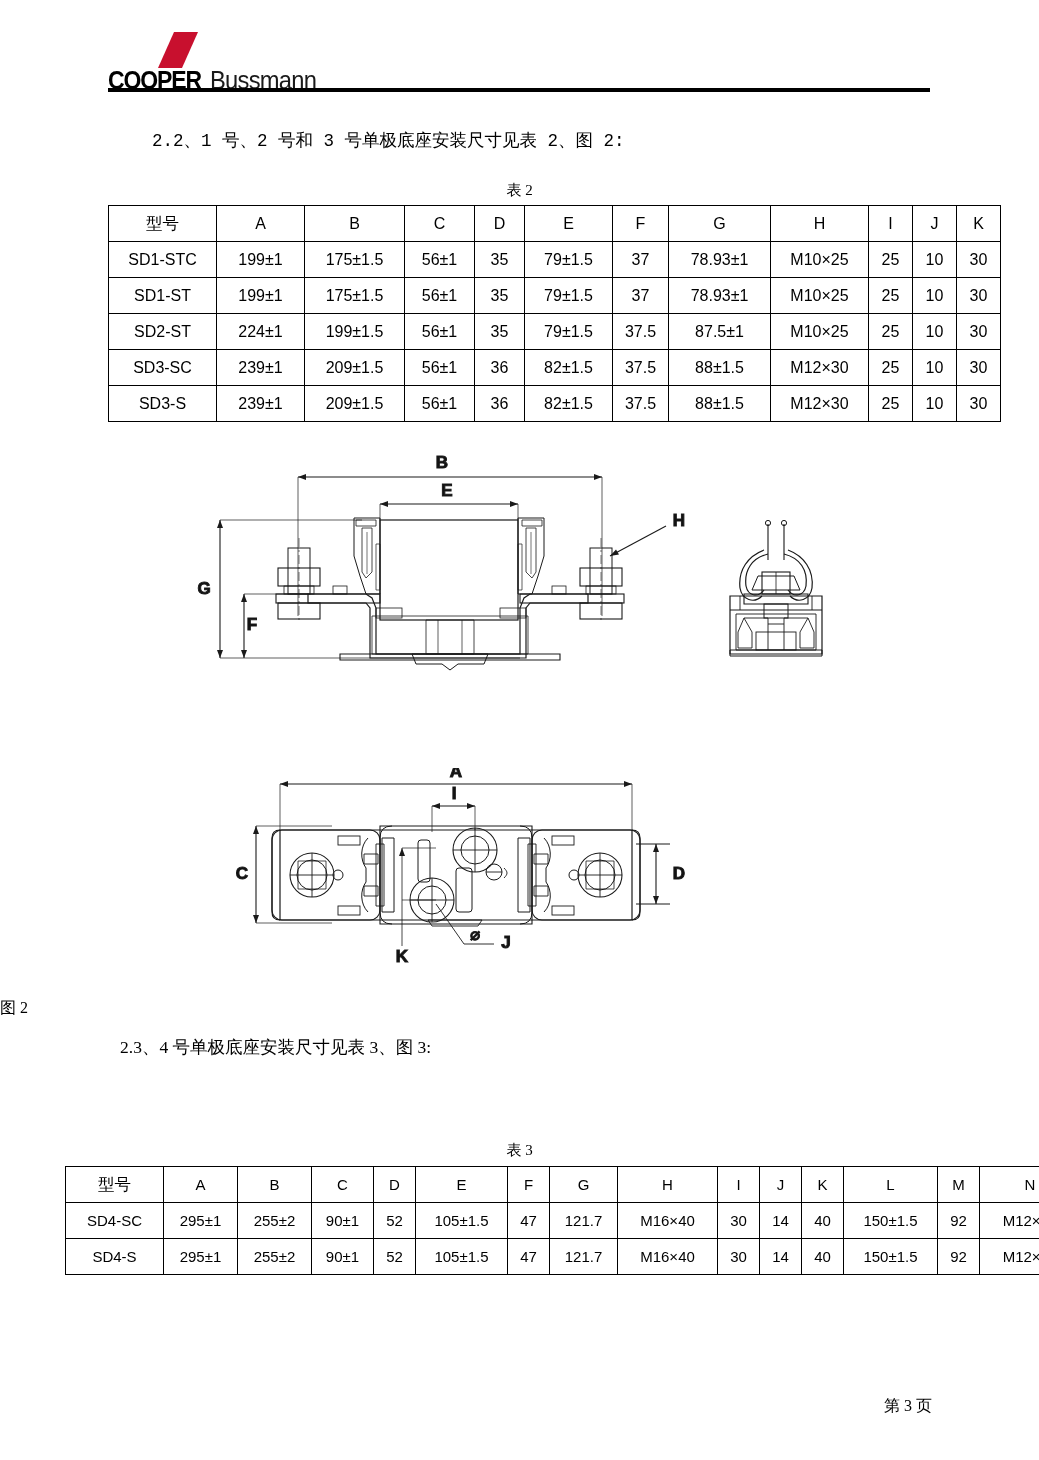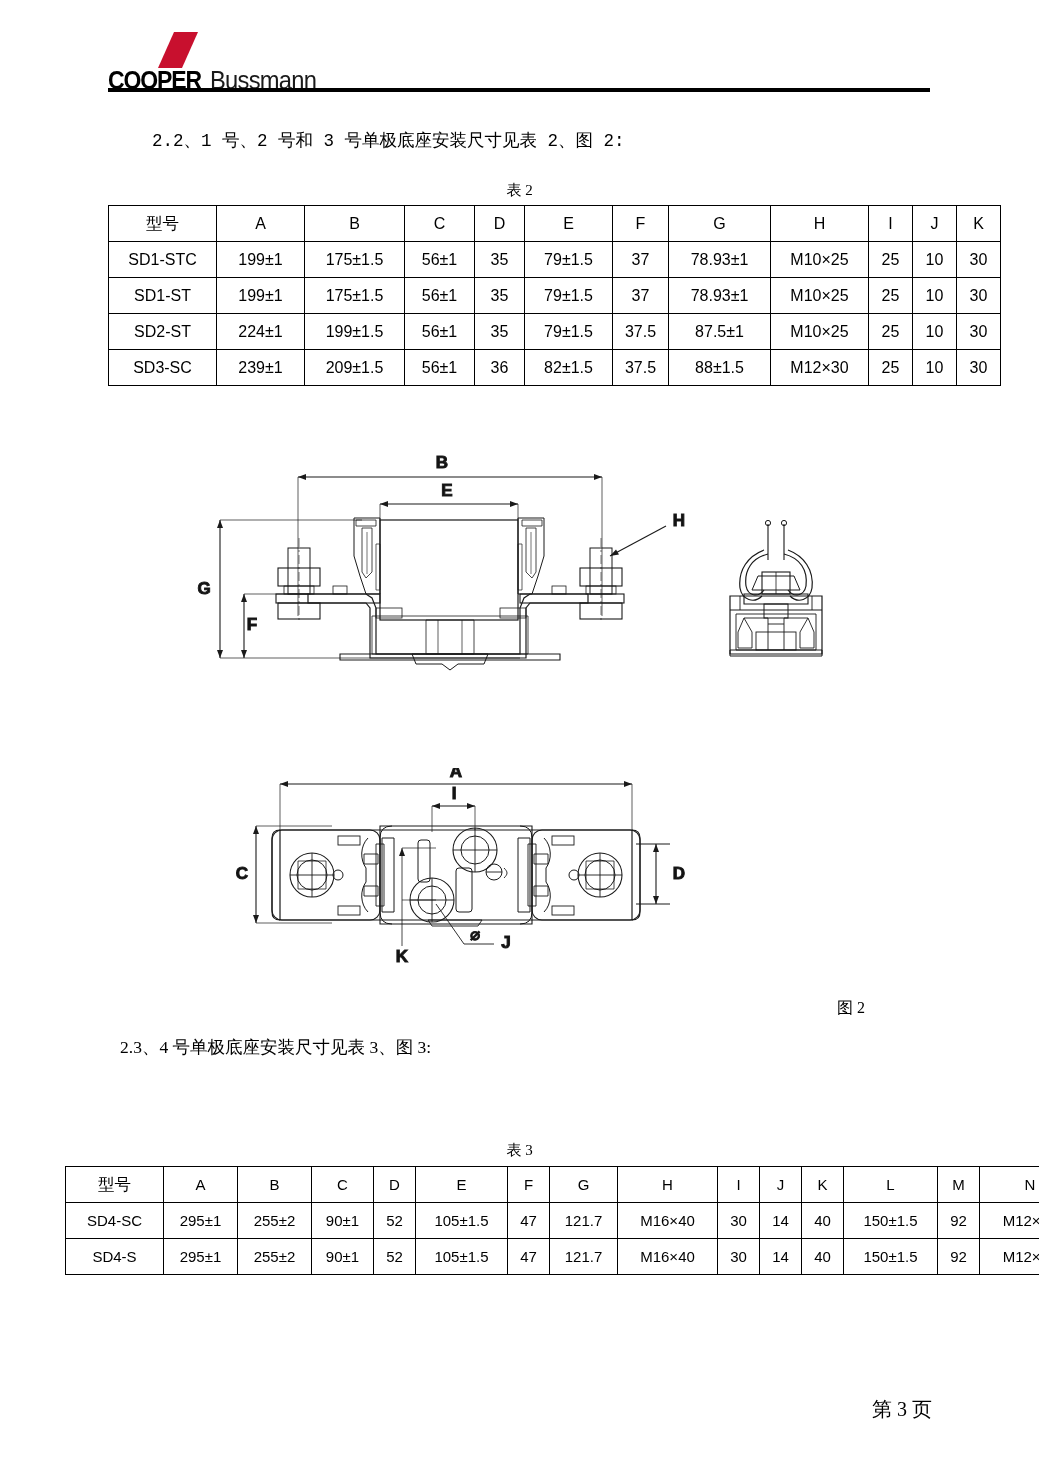--- a/index.html
+++ b/index.html
@@ -90,34 +90,34 @@
     white-space: nowrap;
     text-align: center;
   }
   #table2-caption { left: 0; top: 181px; width: 1039px; }
   #table3-caption { left: 0; top: 1141px; width: 1039px; }
 
   
   .figure-caption {
     position: absolute;
     font-size: 16px;
-    text-align: right;
+    text-align: left;
     width: 865px;
     left: 0;
   }
   #figure2-caption { top: 998px; }
 
   
   #page-footer {
     position: absolute;
     left: 0;
     top: 1396px;
     width: 932px;
     text-align: right;
-    font-size: 20px;
+    font-size: 16px;
   }
 
   
   .spec-table {
     position: absolute;
     border-collapse: collapse;
     font-family: "Liberation Sans", "DejaVu Sans", sans-serif;
     table-layout: fixed;
   }
   .spec-table th, .spec-table td {
@@ -256,20 +256,34 @@
       <td>79±1.5</td>
       <td>37.5</td>
       <td>87.5±1</td>
       <td>M10×25</td>
       <td>25</td>
       <td>10</td>
       <td>30</td>
     </tr>
     <tr>
       <td>SD3-SC</td>
+      <td>239±1</td>
+      <td>209±1.5</td>
+      <td>56±1</td>
+      <td>36</td>
+      <td>82±1.5</td>
+      <td>37.5</td>
+      <td>88±1.5</td>
+      <td>M12×30</td>
+      <td>25</td>
+      <td>10</td>
+      <td>30</td>
+    </tr>
+    <tr>
+      <td>SD3-S</td>
       <td>239±1</td>
       <td>209±1.5</td>
       <td>56±1</td>
       <td>36</td>
       <td>82±1.5</td>
       <td>37.5</td>
       <td>88±1.5</td>
       <td>M12×30</td>
       <td>25</td>
       <td>10</td>

